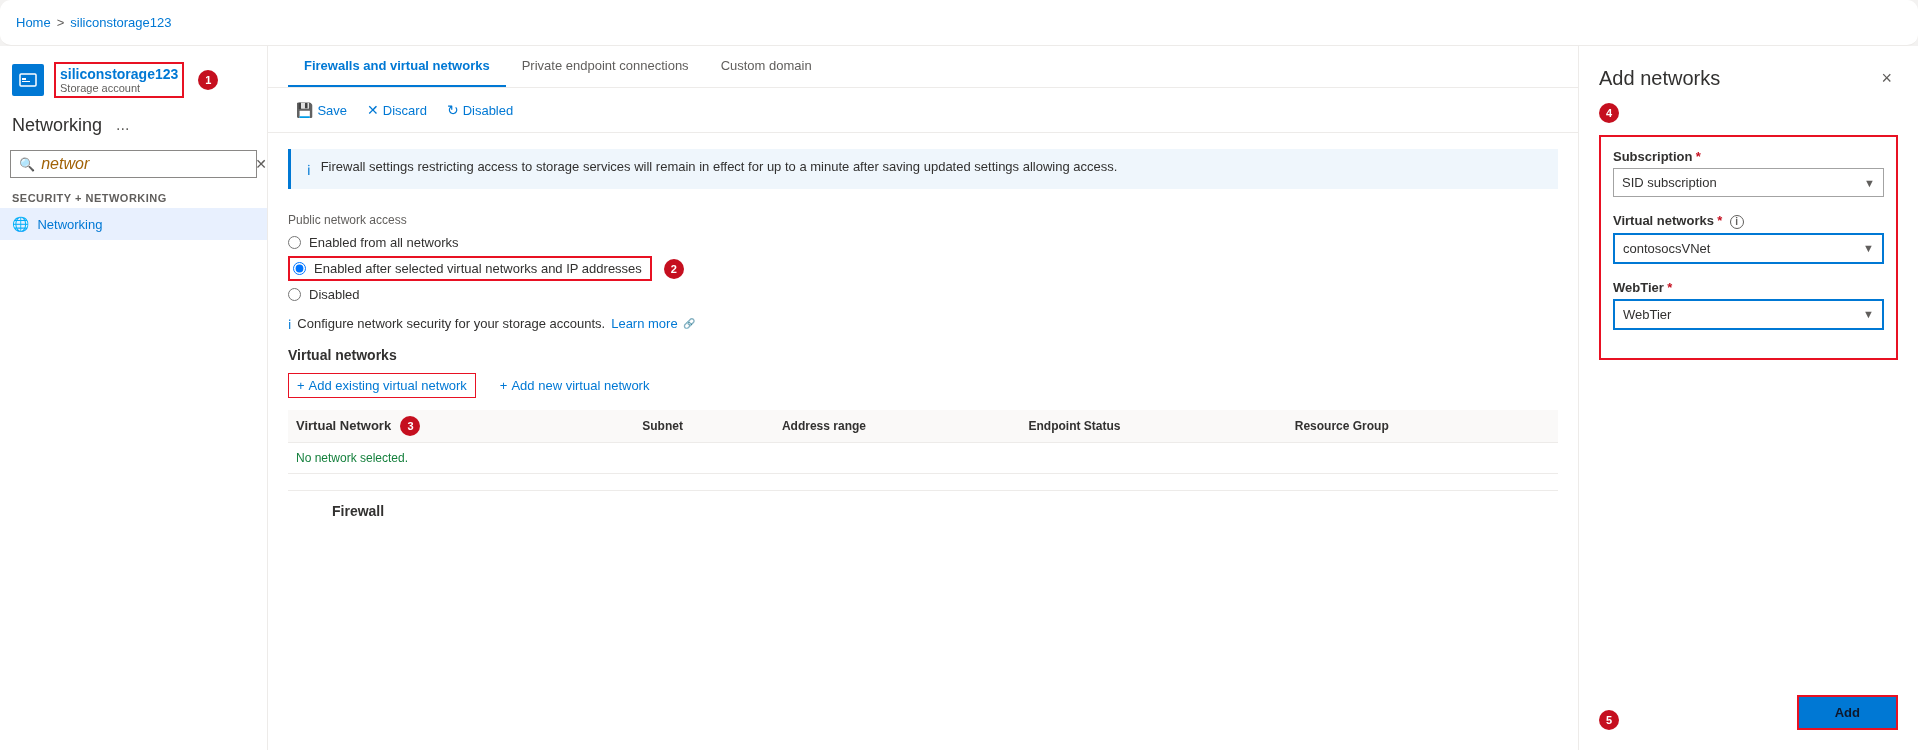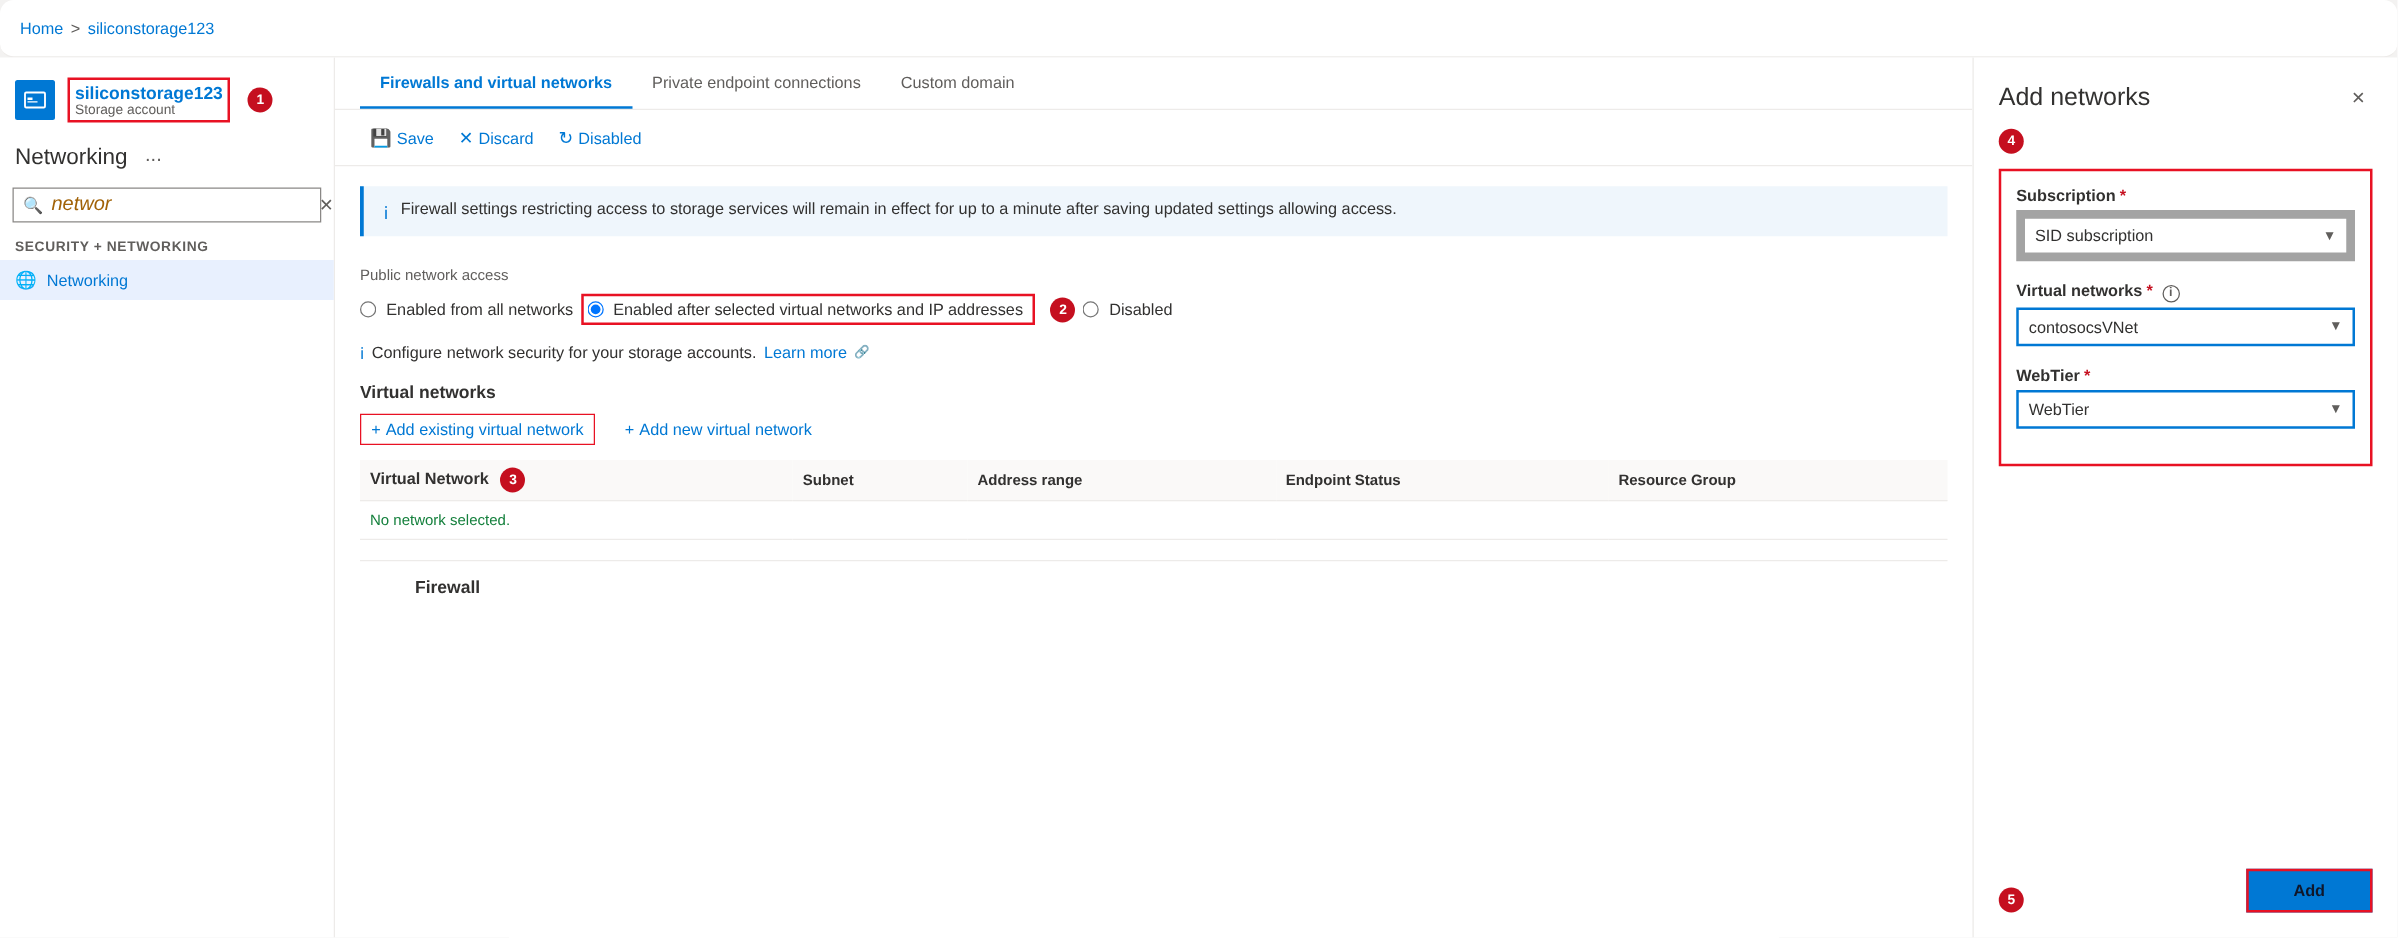--- a/index.html
+++ b/index.html
@@ -230,21 +230,21 @@
     .content-area {
       padding: 8px 20px;
     }
     .section-label {
       font-size: 12px;
       color: #605e5c;
       margin-bottom: 8px;
     }
     .radio-group {
       display: flex;
-      flex-direction: row;
+      flex-direction: column;
       gap: 6px;
       margin-bottom: 12px;
     }
     .radio-item {
       display: flex;
       align-items: center;
       gap: 8px;
       cursor: pointer;
     }
     .radio-item input[type="radio"] { cursor: pointer; accent-color: #0078d4; }
@@ -367,21 +367,21 @@
     }
     .form-label {
       font-size: 12px;
       font-weight: 600;
       margin-bottom: 4px;
       display: block;
     }
     .required { color: #c50f1f; }
     .form-select-wrapper {
       position: relative;
-      border: 7px solid #a3a3a3;
+      border: 1px solid #a3a3a3;
       background: #fff;
     }
     .form-select-wrapper.focused { border: 2px solid #0078d4; }
     .form-select {
       width: 100%;
       padding: 6px 28px 6px 8px;
       border: none;
       outline: none;
       font-size: 13px;
       background: transparent;

